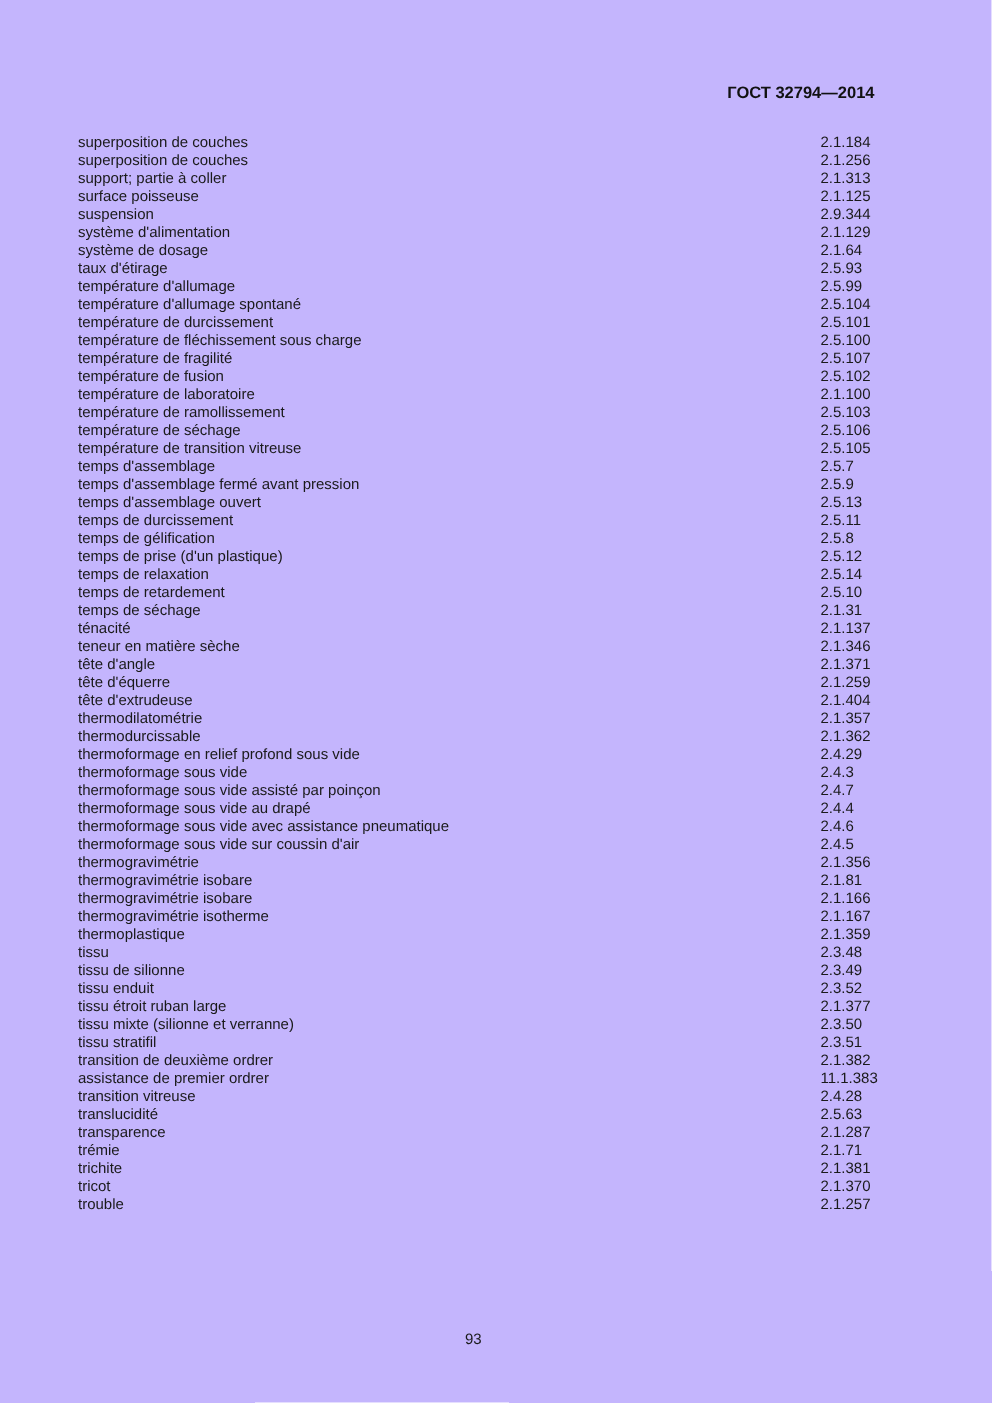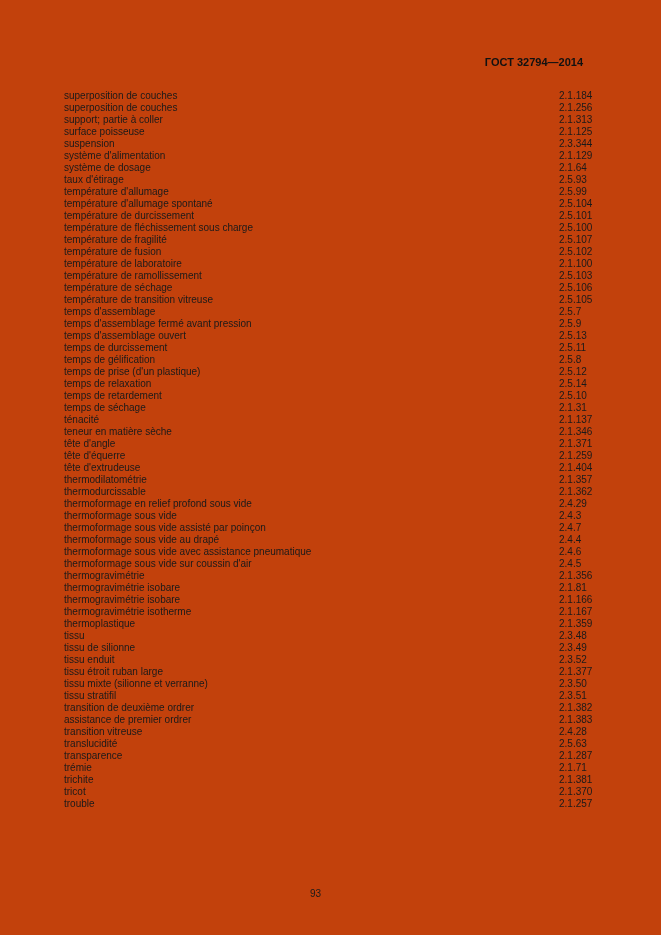--- a/index.html
+++ b/index.html
@@ -4,40 +4,40 @@
 <style>
   html, body {
     margin: 0;
     padding: 0;
     background: #ffffff;
   }
   .page {
     position: relative;
     width: 661px;
     height: 935px;
-    background: #c2410c;
+    background: #c4b5fd;
     font-family: "Liberation Sans", sans-serif;
     color: #1a1a1a;
     box-sizing: border-box;
     overflow: hidden;
   }
   .header {
     position: absolute;
     top: 56px;
     left: 48px;
     right: 78px;
     text-align: right;
     font-size: 11px;
     font-weight: bold;
     color: #111111;
   }
   .index {
     position: absolute;
     top: 90px;
-    left: 64px;
+    left: 52px;
     right: 78px;
   }
   .row {
     display: flex;
     align-items: baseline;
     font-size: 10px;
     line-height: 12px;
     white-space: nowrap;
   }
   .term {
@@ -78,21 +78,21 @@
       <div class="row">
         <span class="term">support; partie à coller</span>
         <span class="ref">2.1.313</span>
       </div>
       <div class="row">
         <span class="term">surface poisseuse</span>
         <span class="ref">2.1.125</span>
       </div>
       <div class="row">
         <span class="term">suspension</span>
-        <span class="ref">2.3.344</span>
+        <span class="ref">2.9.344</span>
       </div>
       <div class="row">
         <span class="term">système d'alimentation</span>
         <span class="ref">2.1.129</span>
       </div>
       <div class="row">
         <span class="term">système de dosage</span>
         <span class="ref">2.1.64</span>
       </div>
       <div class="row">
@@ -270,21 +270,21 @@
       <div class="row">
         <span class="term">tissu stratifil</span>
         <span class="ref">2.3.51</span>
       </div>
       <div class="row">
         <span class="term">transition de deuxième ordrer</span>
         <span class="ref">2.1.382</span>
       </div>
       <div class="row">
         <span class="term">assistance de premier ordrer</span>
-        <span class="ref">2.1.383</span>
+        <span class="ref">11.1.383</span>
       </div>
       <div class="row">
         <span class="term">transition vitreuse</span>
         <span class="ref">2.4.28</span>
       </div>
       <div class="row">
         <span class="term">translucidité</span>
         <span class="ref">2.5.63</span>
       </div>
       <div class="row">

